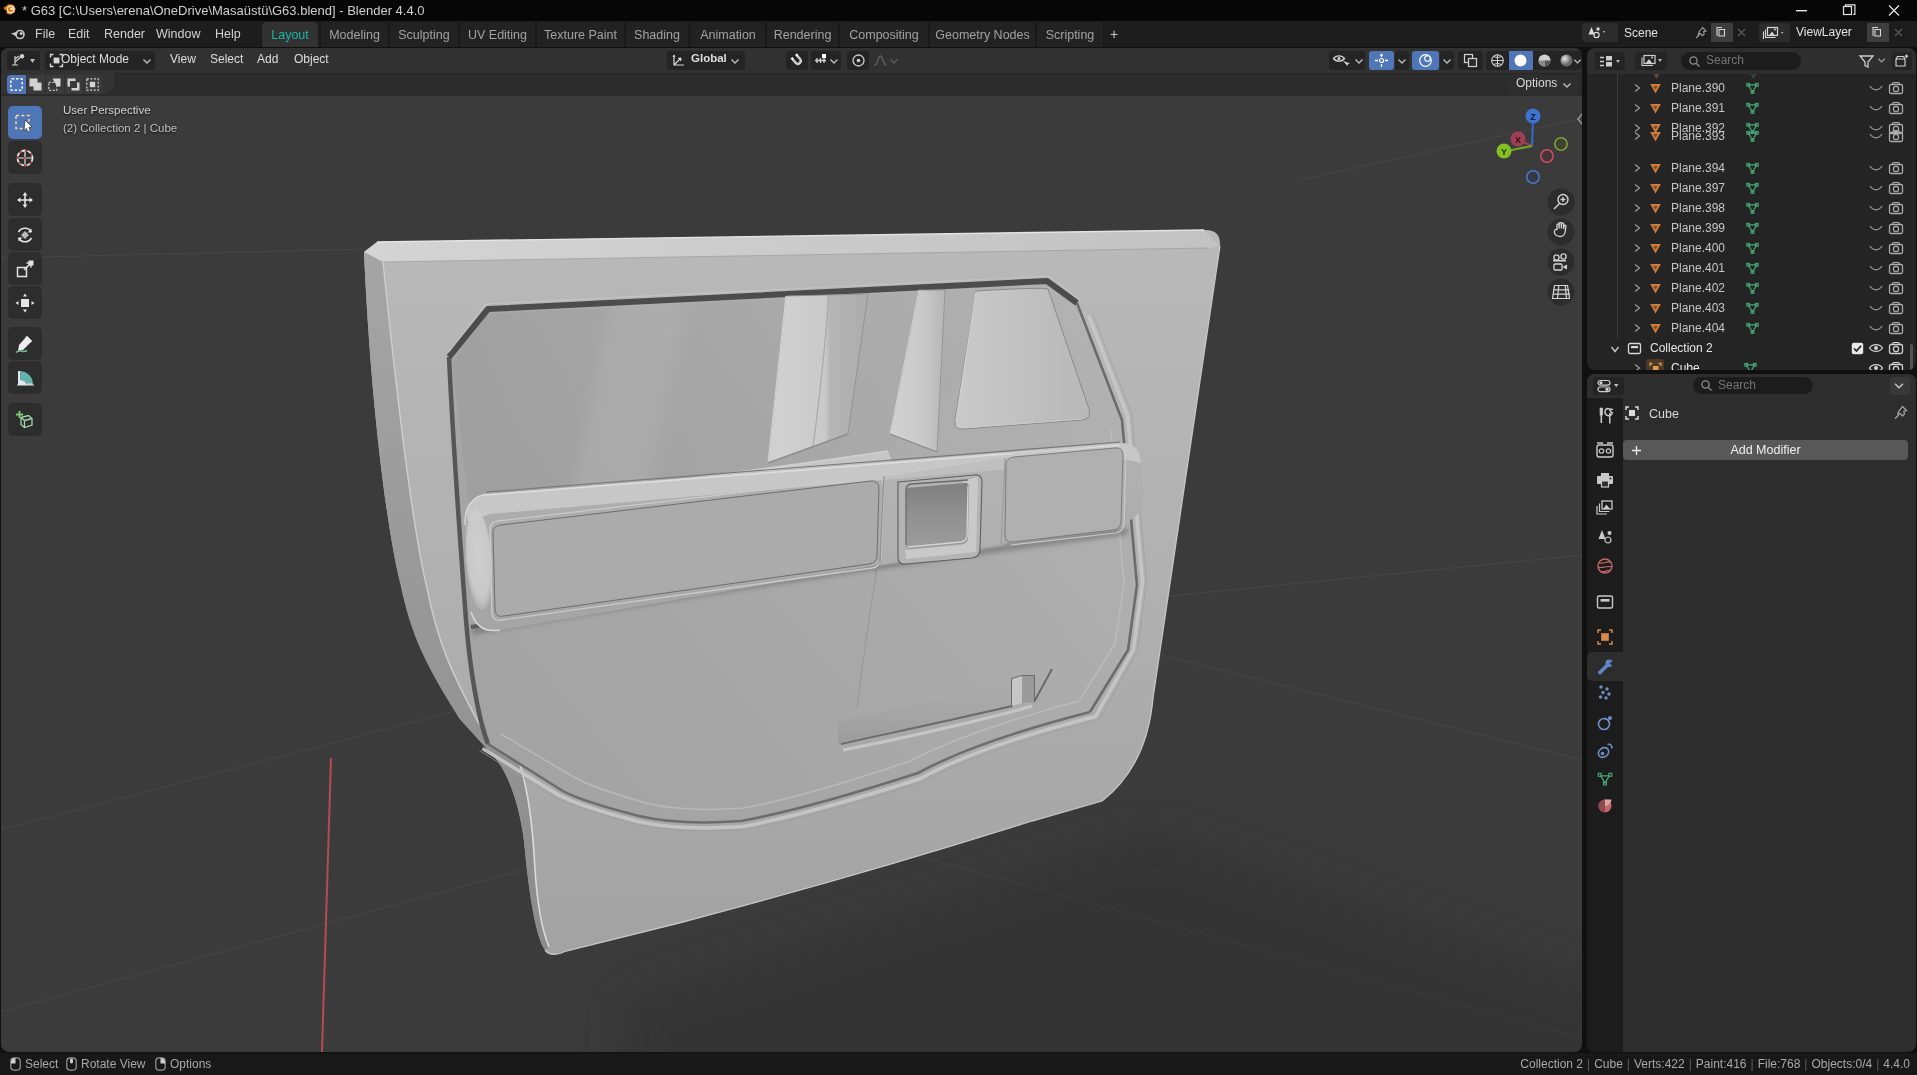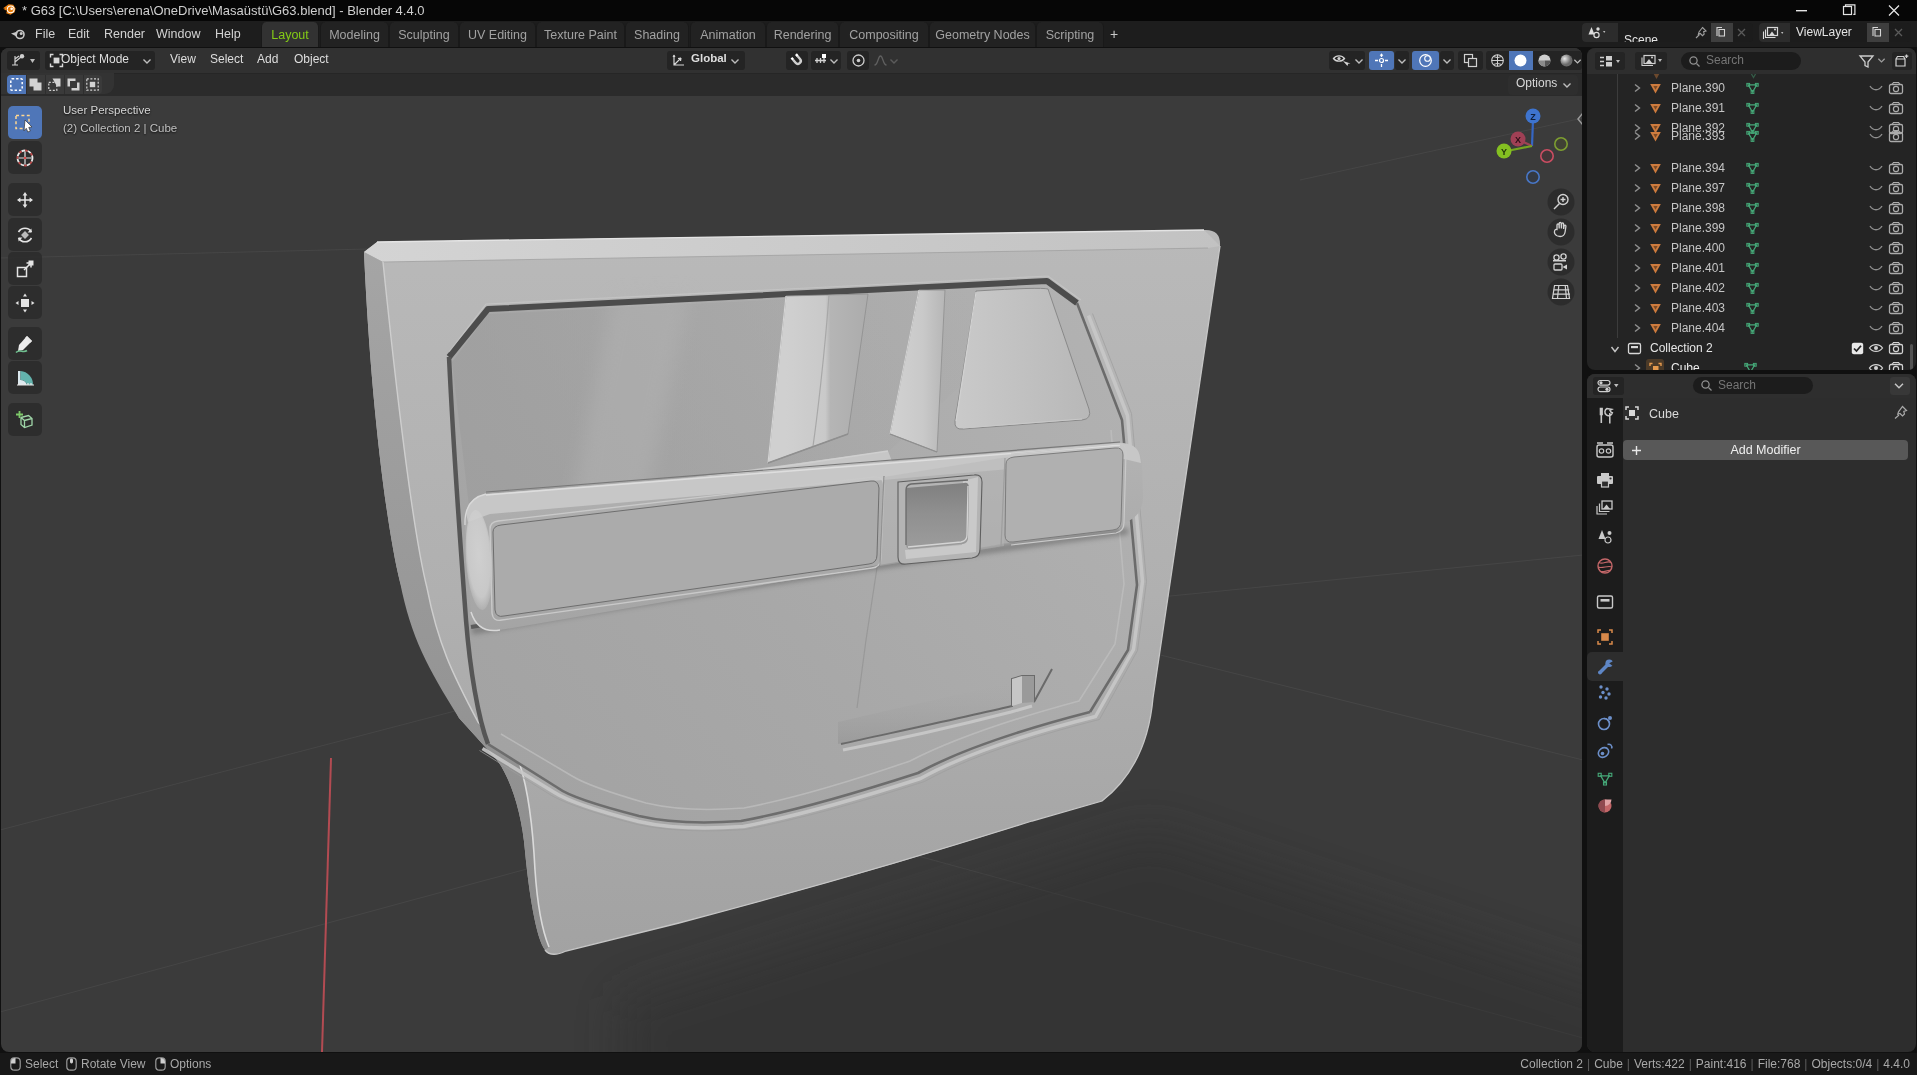--- a/index.html
+++ b/index.html
@@ -5,21 +5,21 @@
 html,body{margin:0;padding:0;background:#101010;width:1917px;height:1075px;overflow:hidden;
 font-family:"Liberation Sans",sans-serif;-webkit-font-smoothing:antialiased;}
 .abs{position:absolute;}
 .txt{position:absolute;white-space:nowrap;}
 #titlebar{left:0;top:0;width:1917px;height:21px;background:#060606;}
 #title-text{left:22px;top:0;height:21px;line-height:21px;font-size:13px;color:#cfcfcf;}
 #topbar{left:0;top:21px;width:1917px;height:26px;background:#1d1d1d;}
 .menu{top:21px;height:26px;line-height:26px;font-size:12.5px;color:#d2d2d2;}
 .tab{top:22px;height:25px;line-height:26px;font-size:12.5px;color:#a2a2a2;background:#222222;
 text-align:center;border-radius:5px 5px 0 0;border-left:1px solid #191919;border-right:1px solid #191919;box-sizing:border-box;}
-.tab.active{background:#323232;color:#84cc16;}
+.tab.active{background:#323232;color:#14b8a6;}
 #vparea{left:1px;top:48px;width:1581px;height:1004px;background:#3b3b3b;border-radius:8px;overflow:hidden;}
 #vphead{left:0;top:0;width:1581px;height:25px;background:#313131;}
 #vprow2{left:0;top:25px;width:1581px;height:22px;background:#2b2b2b;border-top:1px solid #262626;}
 .hbtn{position:absolute;background:#242424;border-radius:3px;}
 .htxt{position:absolute;white-space:nowrap;font-size:12px;color:#dedede;}
 #outliner{left:1587px;top:48px;width:329px;height:322px;background:#242424;border-radius:8px;overflow:hidden;}
 #outlhead{position:absolute;left:0;top:0;width:329px;height:26px;background:#2e2e2e;}
 .orow{position:absolute;left:0;width:329px;height:20px;text-align:right;}
 .oname{position:absolute;left:84px;top:3px;font-size:12px;color:#c5c5c5;white-space:nowrap;}
 #props{left:1587px;top:374px;width:329px;height:678px;background:#2d2d2d;border-radius:8px;overflow:hidden;}
@@ -72,21 +72,21 @@
 <div class="txt menu" style="left:1110px;color:#c8c8c8;font-size:14px">+</div>
 
 <div class="abs" style="left:1582px;top:23px;width:171px;height:19px;background:#1c1c1c;border-radius:4px;overflow:hidden">
 <div style="position:absolute;left:0;top:0;width:36px;height:19px;background:#2c2c2c"></div>
 <svg style="position:absolute;left:4px;top:2px" width="22" height="15" viewBox="0 0 22 15">
 <path d="M5.5 2 L8.5 9.5 L2.5 9.5 Z" fill="#dcdcdc"></path>
 <circle cx="10.5" cy="10" r="2.6" fill="none" stroke="#dcdcdc" stroke-width="1.2"></circle>
 <circle cx="12" cy="4" r="1.7" fill="#dcdcdc"></circle>
 <path d="M17 6 l2.4 0 l-1.2 2 Z" fill="#bdbdbd"></path>
 </svg>
-<div style="position:absolute;left:42px;top:8px;font-size:12px;color:#e3e3e3;line-height:19px">Scene</div>
+<div style="position:absolute;left:42px;top:1px;font-size:12px;color:#e3e3e3;line-height:19px">Scene</div>
 <svg style="position:absolute;left:112px;top:3px" width="14" height="13" viewBox="0 0 14 13">
 <path d="M8.5 1.5 L12 5 L9.6 5.7 L10.2 8 L8.5 9.7 L6.3 7.5 L4.4 8.1 L5 6 Z M5.5 8.5 L2 12" stroke="#9d9d9d" stroke-width="1.1" fill="none"></path>
 </svg>
 <div style="position:absolute;left:129px;top:0;width:22px;height:19px;background:#3e3e3e"></div>
 <svg style="position:absolute;left:133px;top:3px" width="13" height="13" viewBox="0 0 13 13">
 <path d="M4 3.5 h5.5 l0 0 v6.5 h-5.5 Z" fill="none" stroke="#d5d5d5" stroke-width="1.1"></path>
 <path d="M2 10 V1.5 h5" fill="none" stroke="#d5d5d5" stroke-width="1.1"></path>
 </svg>
 <path>
 <svg style="position:absolute;left:154px;top:4px" width="11" height="11" viewBox="0 0 11 11">

